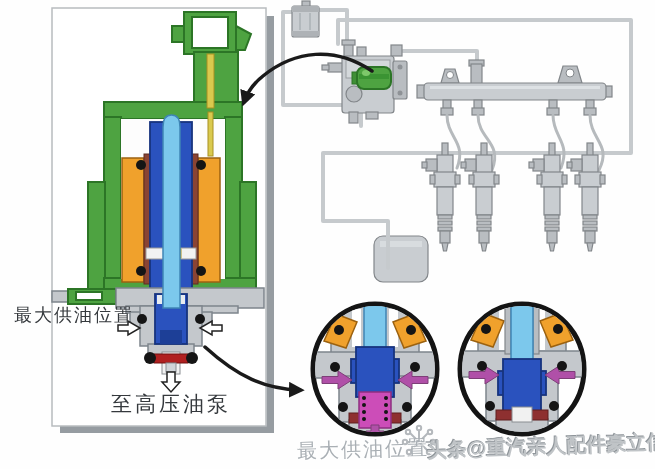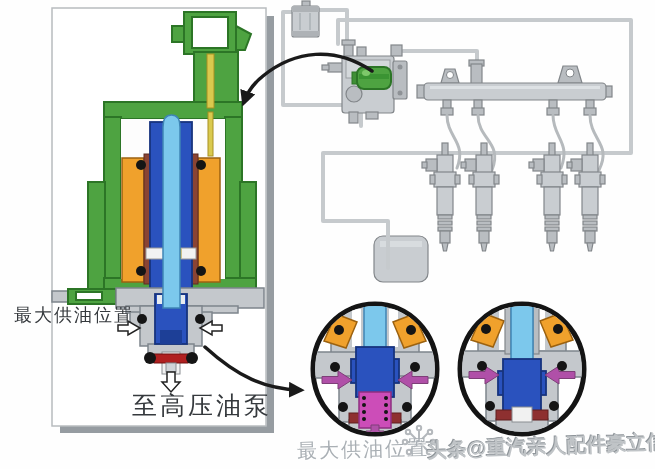--- a/index.html
+++ b/index.html
@@ -1,21 +1,21 @@
 <!DOCTYPE html>
 <html style="--housing_green: #4ea341; --coil_orange: #f0a12c; --armature_blue: #2a52be; --plunger_blue: #7cc8ec; --body_gray: #c4c8cc; --seal_red: #b02020; --flow_magenta: #b050a8; --spring_pink: #cc4db8; --pipe_gray: #c6cacd;"><head>
 <meta charset="utf-8">
 <style>
   html,body{margin:0;padding:0;background:#ffffff;}
   .stage{position:relative;width:655px;height:469px;background:#fefefe;overflow:hidden;
          font-family:"Liberation Sans","DejaVu Sans",sans-serif;}
   .stage svg{position:absolute;left:0;top:0;}
   .lbl{position:absolute;white-space:nowrap;color:#35393d;line-height:1.1;}
   .lbl-inlet{left:14px;top:306px;font-size:18px;letter-spacing:2px;}
-  .lbl-outlet{left:132px;top:392px;font-size:25px;letter-spacing:3px;}
+  .lbl-outlet{left:111px;top:392px;font-size:21px;letter-spacing:3px;}
   .lbl-caption{left:297px;top:438px;font-size:20px;letter-spacing:2px;color:#a9afb4;
                text-shadow:1px 1px 0 #ffffff;transform:rotate(-1.5deg);}
   .watermark{left:427px;top:435px;font-size:20px;font-weight:bold;color:#c0c4c7;
              letter-spacing:0px;text-shadow:-1px -1px 0 #8f959a,2px 2px 1px #ffffff;
              transform:rotate(-2deg);}
   
   .grn{fill:var(--housing_green,#4ea341);stroke:#2c7526;stroke-width:2;}
   .sock{fill:#ffffff;stroke:#2c7526;stroke-width:2;}
   .cav{fill:#fdfdfd;}
   .org{fill:var(--coil_orange,#f0a12c);stroke:#9c6210;stroke-width:1.5;}

